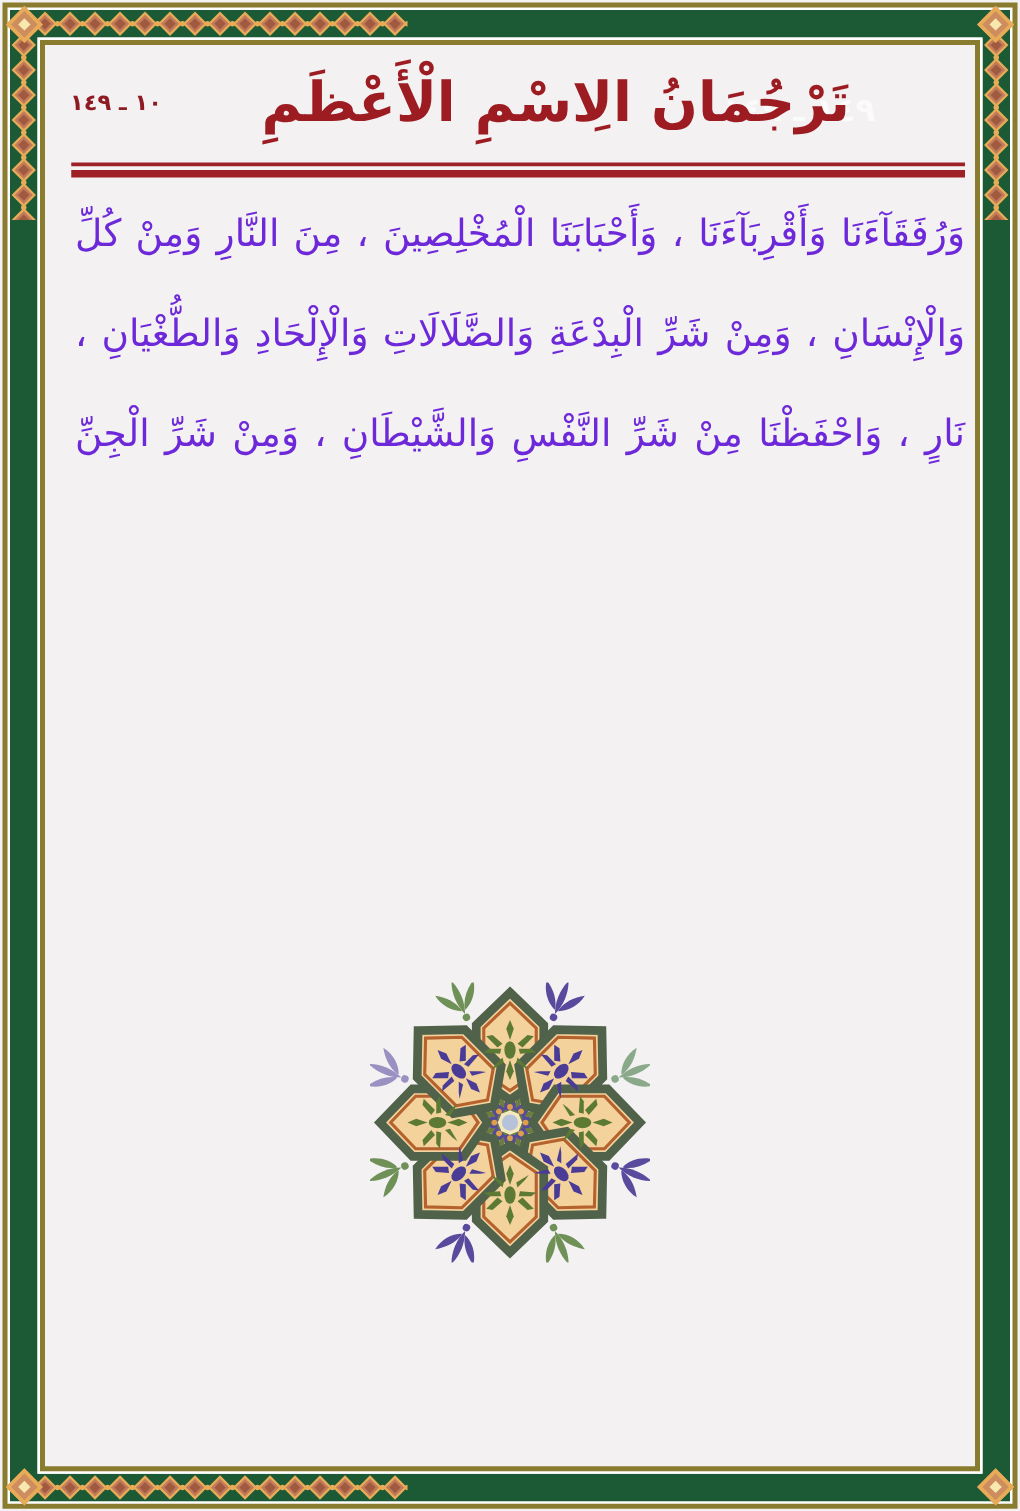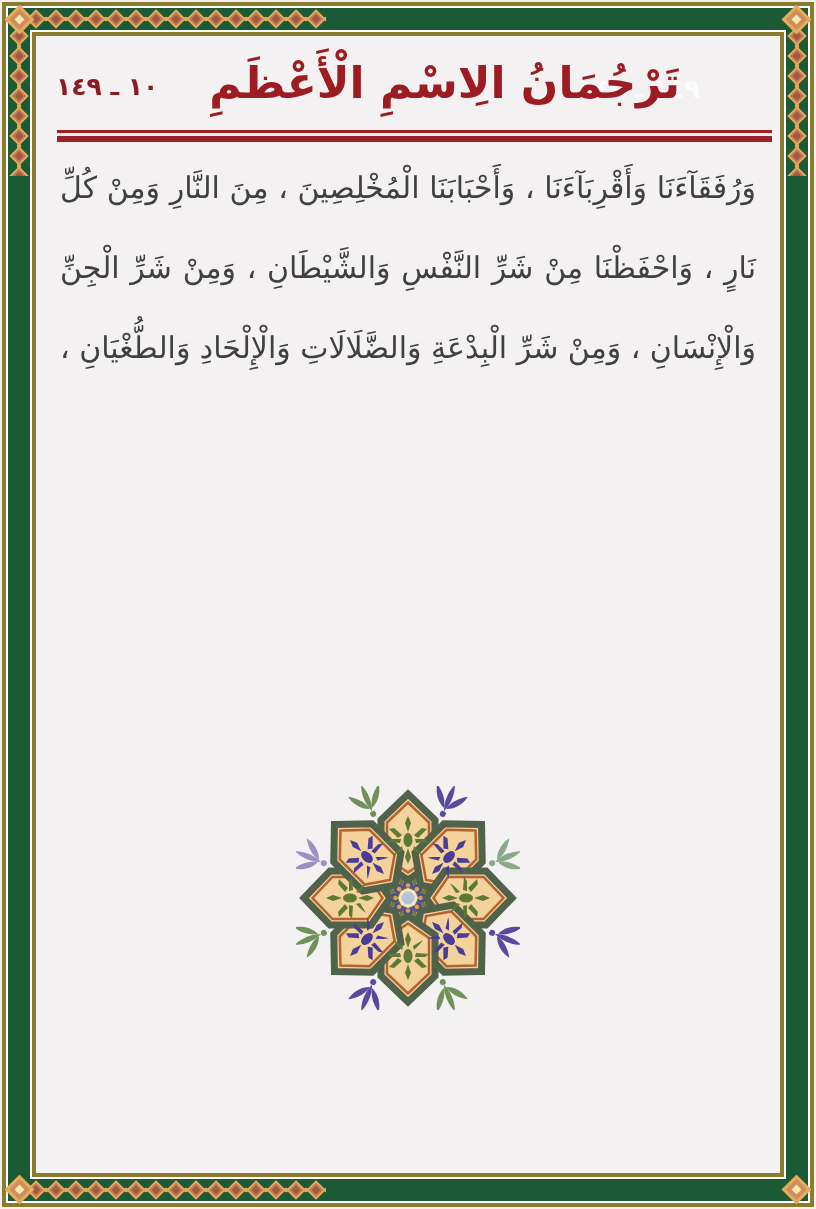--- a/index.html
+++ b/index.html
@@ -23,42 +23,42 @@
   .corner{
     position:absolute; width:15px; height:15px; background:#cd8d5f;
     border:3px solid #e8ab57; transform:rotate(45deg); pointer-events:none;
   }
   .corner::after{content:""; position:absolute; inset:4px; background:#f7e8b0;}
   .corner.tl{top:9px;  left:9px;}  .corner.tr{top:9px;  right:9px;}
   .corner.bl{bottom:9px; left:9px;} .corner.br{bottom:9px; right:9px;}
   
   .hdr-numbers{
     position:absolute; top:72px; left:56px; z-index:2;
-    direction:rtl; font-size:25px; font-weight:bold; color:#8e1b22;
+    direction:rtl; font-size:18px; font-weight:bold; color:#8e1b22;
     letter-spacing:1px; white-space:nowrap;
   }
   .hdr-ghost{
     position:absolute; top:74px; left:578px; z-index:0;
     direction:rtl; font-size:26px; font-weight:bold; color:#fcfbfb;
     letter-spacing:1px; white-space:nowrap;
   }
   .hdr-title{
     position:absolute; top:54px; left:250px; width:430px; z-index:1;
     margin:0; direction:rtl; text-align:center;
     font-size:44px; line-height:58px; font-weight:bold; color:#9c1c22;
     white-space:nowrap;
   }
   .separator{position:absolute; top:130px; left:57px; right:44px;}
   .separator .thin {height:3px; background:#a02028;}
   .separator .gapl {height:3px;}
   .separator .thick{height:6px; background:#a02028;}
   
   .prayer{
-    position:absolute; top:148px; left:60px; right:60px;
-    direction:rtl; color:#404040;font-family:Liberation Serif, serif;
+    position:absolute; top:148px; left:60px; right:44px;
+    direction:rtl; color:#6d28d9;
   }
   .prayer .line{
     height:80px; line-height:80px; font-size:30px;
     text-align:justify; text-align-last:justify; white-space:normal;
   }
   .prayer .line.last{text-align-last:right;}
   
   .rosette-box{position:absolute; top:786px; left:296px; width:224px; height:224px;}
 </style>
 </head>
@@ -156,22 +156,22 @@
   <span class="hdr-numbers">١٠ ـ ١٤٩</span>
 
   <div class="separator">
     <div class="thin"></div>
     <div class="gapl"></div>
     <div class="thick"></div>
   </div>
 
   <div class="prayer">
     <div class="line">وَرُفَقَآءَنَا وَأَقْرِبَآءَنَا ، وَأَحْبَابَنَا الْمُخْلِصِينَ ، مِنَ النَّارِ وَمِنْ كُلِّ</div>
+    <div class="line">وَالْإِنْسَانِ ، وَمِنْ شَرِّ الْبِدْعَةِ وَالضَّلَالَاتِ وَالْإِلْحَادِ وَالطُّغْيَانِ ،</div>
     <div class="line">نَارٍ ، وَاحْفَظْنَا مِنْ شَرِّ النَّفْسِ وَالشَّيْطَانِ ، وَمِنْ شَرِّ الْجِنِّ</div>
-    <div class="line">وَالْإِنْسَانِ ، وَمِنْ شَرِّ الْبِدْعَةِ وَالضَّلَالَاتِ وَالْإِلْحَادِ وَالطُّغْيَانِ ،</div>
   </div>
 
   <div class="rosette-box">
     <svg viewBox="-112 -112 224 224" width="224" height="224">
       <defs>
         <g id="petal">
           <path d="M0,-104 L27,-78 L27,-37 L0,-18 L-27,-37 L-27,-78 Z" fill="#f3d29c" stroke="#50624a" stroke-width="7"></path>
           <path d="M0,-95.5 L21,-75.5 L21,-40 L0,-25.5 L-21,-40 L-21,-75.5 Z" fill="none" stroke="#b5622f" stroke-width="2.5"></path>
         </g>
         <g id="flower">

